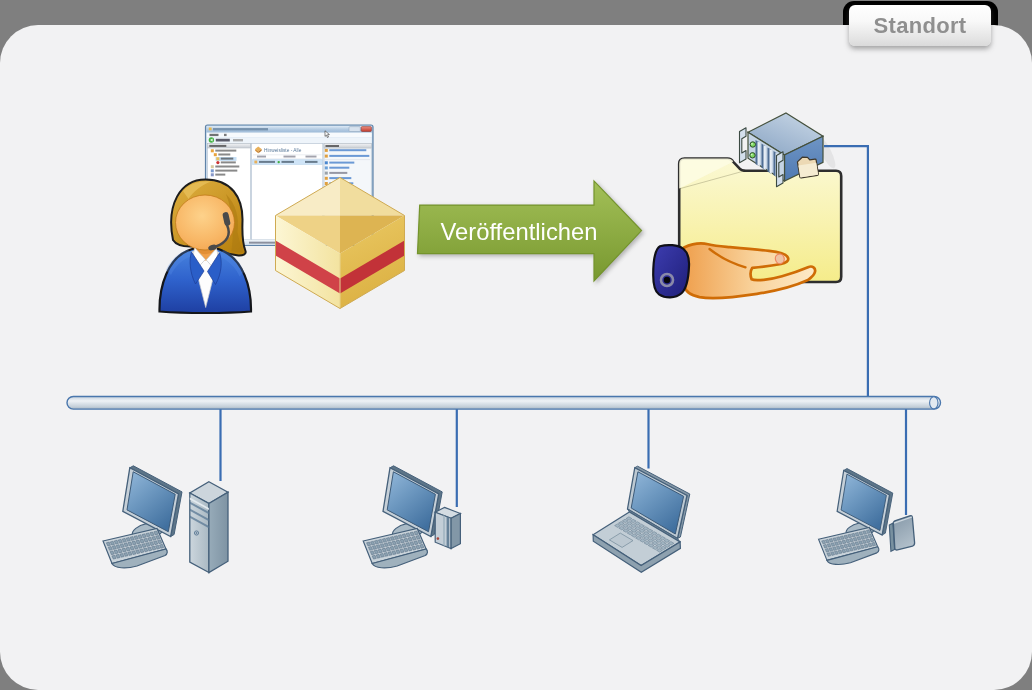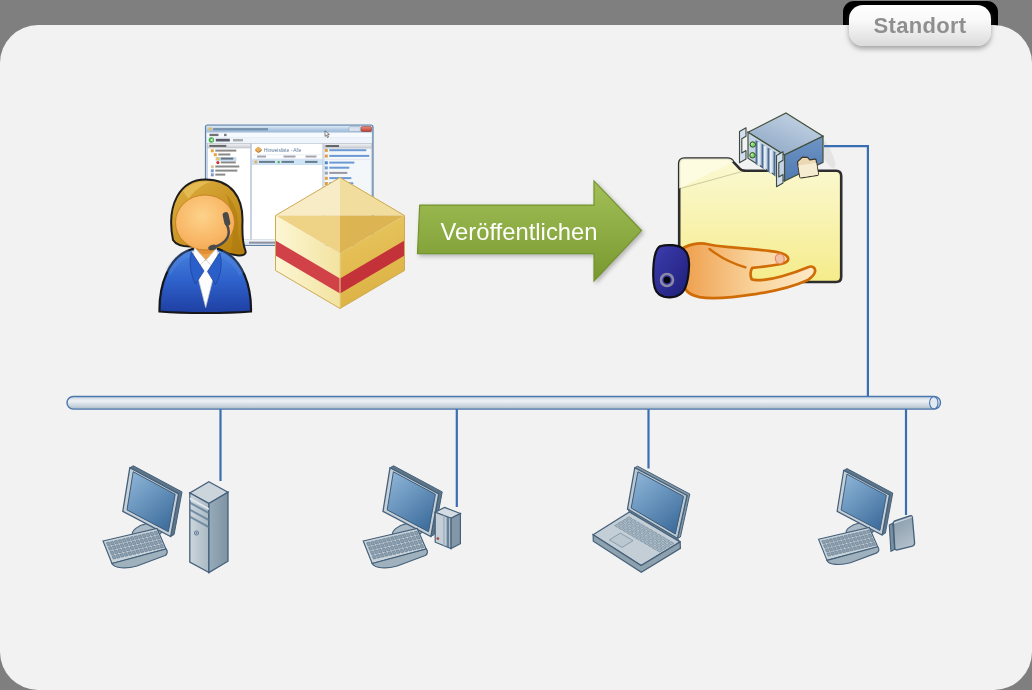--- a/index.html
+++ b/index.html
@@ -1,17 +1,17 @@
 <!DOCTYPE html>
 <html><head><meta charset="utf-8"><style>
 html,body{margin:0;padding:0}
 body{width:1032px;height:690px;background:#7f7f7f;position:relative;font-family:"Liberation Sans",sans-serif;overflow:hidden}
 #tabshadow{position:absolute;left:842.5px;top:0.5px;width:155px;height:34px;background:#000;border-radius:11px}
 #panel{position:absolute;left:0;top:25px;width:1032px;height:665px;background:#f2f2f3;border-radius:38px}
-#tab{position:absolute;left:849px;top:5px;width:142px;height:41px;border-radius:14px;
+#tab{position:absolute;left:849px;top:5px;width:142px;height:41px;border-radius:6px;
   background:linear-gradient(180deg,#ffffff 0%,#f8f8f8 40%,#e4e4e4 82%,#dadada 100%);
   box-shadow:0 3px 5px rgba(90,90,90,.5);
   text-align:center;line-height:41px;font-size:22px;font-weight:bold;color:#8f8f8f;letter-spacing:0.3px}
 #art{position:absolute;left:0;top:0}
 </style></head>
 <body>
 <div id="tabshadow"></div>
 <div id="panel"></div>
 <div id="tab">Standort</div>
 <svg id="art" width="1032" height="690" viewBox="0 0 1032 690">

